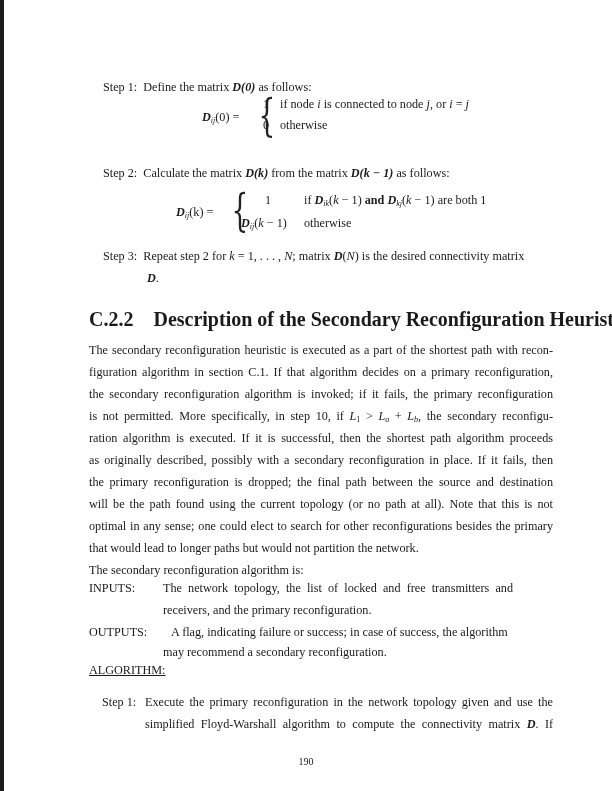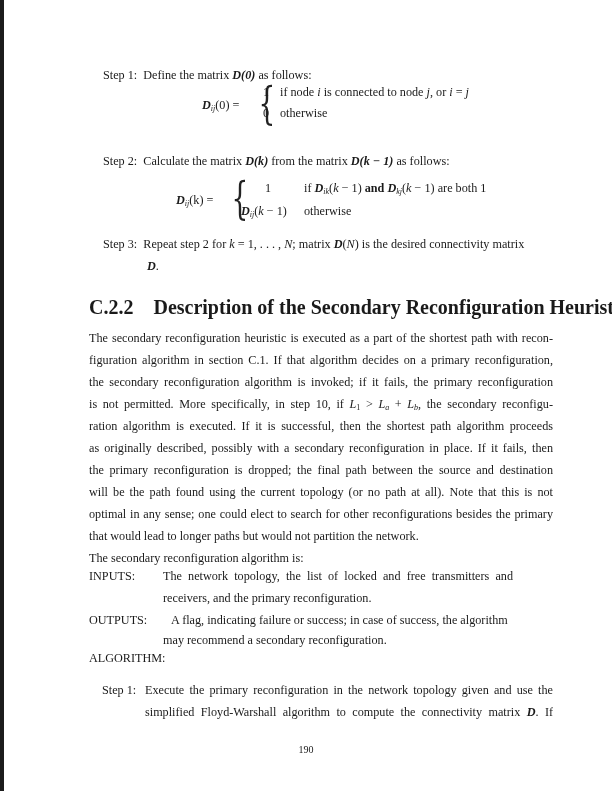--- a/index.html
+++ b/index.html
@@ -1,21 +1,21 @@
 <!DOCTYPE html>
 <html><head>
 <meta charset="utf-8">
 <style>
   html, body { margin: 0; padding: 0; }
   body {
     width: 612px; height: 791px; background: #ffffff; position: relative; overflow: hidden;
     font-family: "DejaVu Serif", "Liberation Serif", serif; color: #1a1a1a;
   }
   .scan-edge { position: absolute; left: 0; top: 0; width: 4px; height: 791px; background: #1c1c1c; }
-  .page { position: absolute; left: 0; top: 0; width: 612px; height: 663px; }
+  .page { position: absolute; left: 0; top: 12px; width: 612px; height: 663px; }
   .t { position: absolute; font-family: "Liberation Serif", "DejaVu Serif", serif; font-size: 12.2px; line-height: 14px; white-space: nowrap; }
   .m { font-style: italic; }
   .mb { font-weight: bold; font-style: italic; }
   sub { font-size: 8px; vertical-align: -2px; line-height: 0; }
   .brace { position: absolute; font-family: "DejaVu Serif", serif; font-weight: 200; color: #222; }
   .heading { position: absolute; font-family: "Liberation Serif", "DejaVu Serif", serif; font-weight: bold; font-size: 20px; white-space: nowrap; }
   .just { position: absolute; left: 89px; width: 464px; font-family: "Liberation Serif", "DejaVu Serif", serif; font-size: 12.2px; text-align: justify; text-align-last: justify; white-space: nowrap; overflow: hidden; }
   .just.last { text-align-last: left; }
   .pagenum { position: absolute; left: 0; width: 612px; text-align: center; top: 744px; font-family: "Liberation Serif", serif; font-size: 10px; }
 </style>
@@ -85,21 +85,21 @@
   <div class="t" style="left:89px; top:551px;">The secondary reconfiguration algorithm is:</div>
 
   <div class="t" style="left:89px; top:569px;">INPUTS:</div>
   <div class="just" style="left:163px; width:350px; top:569px;">The network topology, the list of locked and free transmitters and</div>
   <div class="t" style="left:163px; top:591px;">receivers, and the primary reconfiguration.</div>
 
   <div class="t" style="left:89px; top:613px;">OUTPUTS:</div>
   <div class="t" style="left:163px; top:613px;margin-left:8px;">A flag, indicating failure or success; in case of success, the algorithm</div>
   <div class="t" style="left:163px; top:633px;">may recommend a secondary reconfiguration.</div>
 
-  <div class="t" style="left:89px; top:651px;">ALGORITHM:</div>
+  <div class="t" style="left:89px; top:651px;text-decoration:underline;">ALGORITHM:</div>
 
   <div class="t" style="left:102px; top:683px;">Step 1:</div>
   <div class="just" style="left:145px; width:408px; top:705px;">
     <span>simplified Floyd-Warshall algorithm to compute the connectivity matrix </span><span class="mb">D</span><span>.  If</span>
   </div>
   <div class="just" style="left:145px; width:408px; top:683px;">Execute the primary reconfiguration in the network topology given and use the</div>
 
   <div class="pagenum">190</div>
 </div>
 

